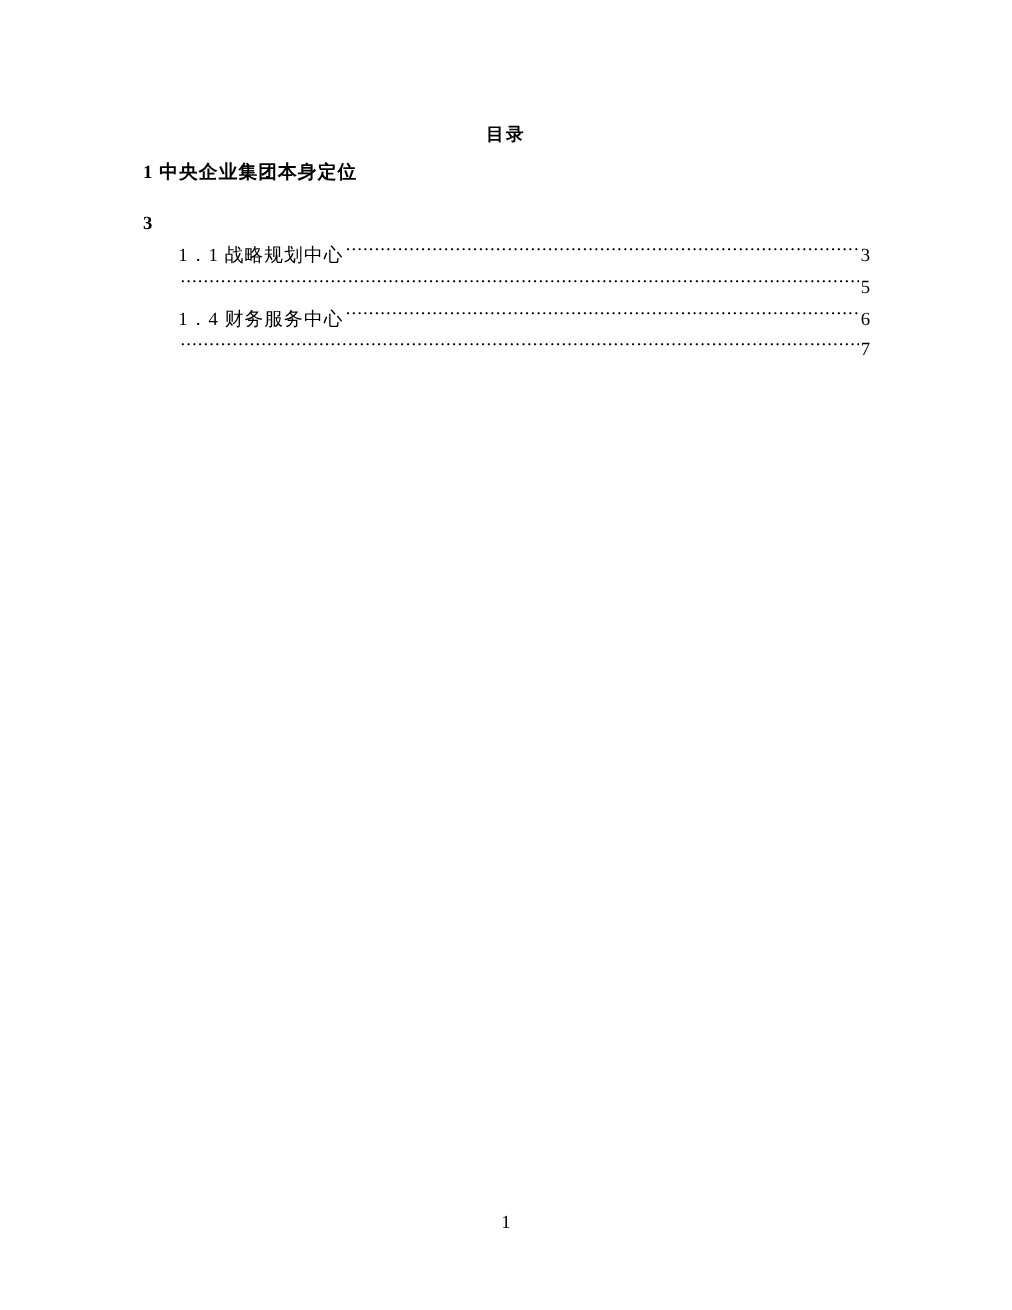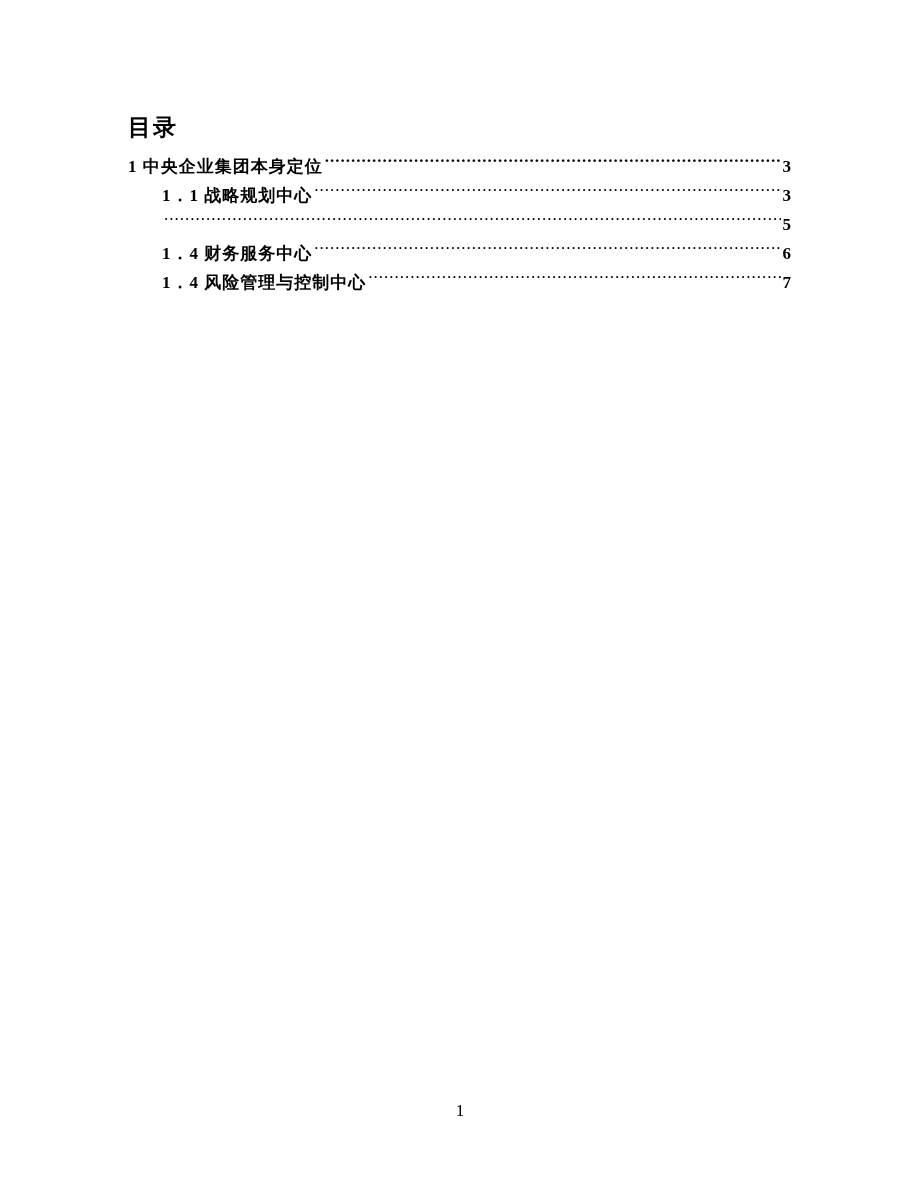--- a/index.html
+++ b/index.html
@@ -9,42 +9,42 @@
     }
     body {
       width: 920px;
       height: 1191px;
       background: #fff;
       font-family: "SimSun", "宋体", serif;
       position: relative;
       padding: 112px 128px 0 128px;
     }
     .toc-title {
-      text-align: left;
-      font-size: 23px;
+      text-align: center;
+      font-size: 16px;
       font-weight: bold;
       letter-spacing: 2px;
       margin-bottom: 10px;
       font-family: "SimSun", "宋体", serif;
     }
     .toc-entry {
       display: flex;
       align-items: baseline;
       font-size: 17px;
       line-height: 1.7;
       white-space: nowrap;
     }
     .toc-entry.level-1 {
       font-weight: bold;
       letter-spacing: 1px;
+      flex-direction: column;
     }
     .toc-entry.level-2 {
       padding-left: 34px;
       letter-spacing: 1px;
-      font-weight: bold;
     }
     .toc-label {
       flex: 0 0 auto;
     }
     .toc-leader {
       flex: 1 1 auto;
       overflow: hidden;
       position: relative;
       height: 1em;
       margin: 0 2px;
@@ -95,18 +95,17 @@
   <span class="toc-page">5</span>
 </div>
 
 <div class="toc-entry level-2">
   <span class="toc-label">1．4 财务服务中心</span>
   <span class="toc-leader"></span>
   <span class="toc-page">6</span>
 </div>
 
 <div class="toc-entry level-2">
-  <span class="toc-label">1．4 风险管理与控制中心</span>
   <span class="toc-leader"></span>
   <span class="toc-page">7</span>
 </div>
 
 <div class="page-number">1</div>
 
 </body></html>

